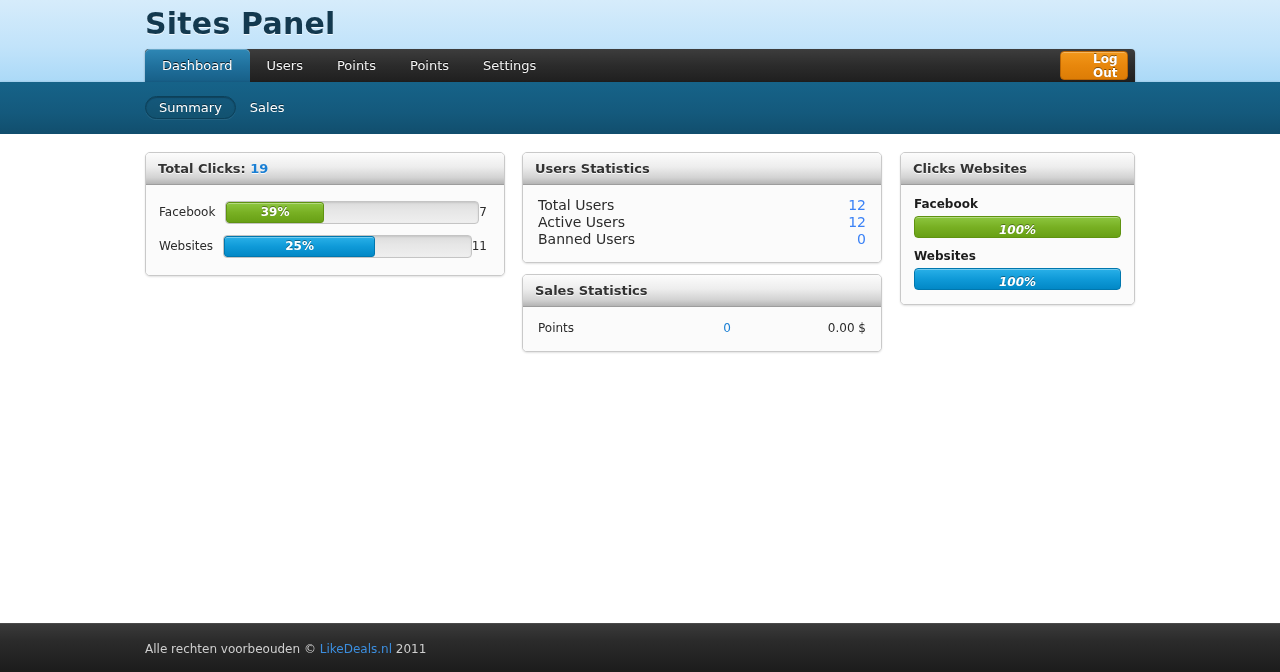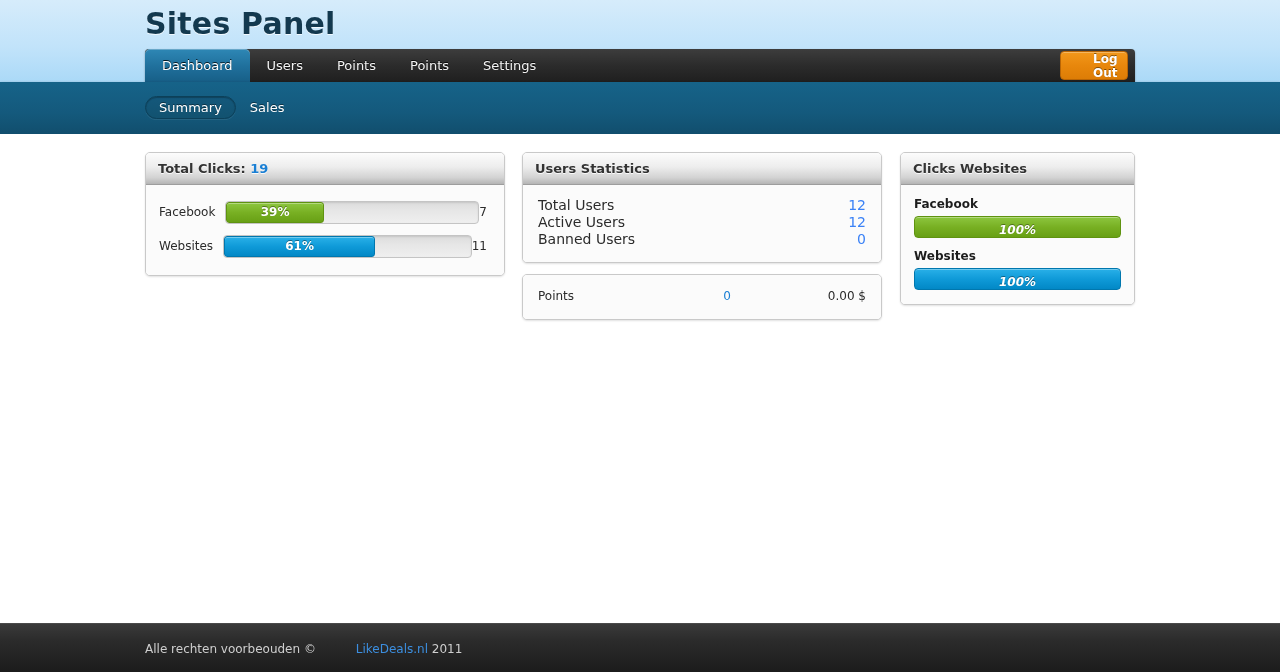--- a/index.html
+++ b/index.html
@@ -312,21 +312,21 @@
   }
 
   .footer-text {
     position: absolute;
     left: 145px;
     top: 18px;
     font-size: 12px;
     color: #cfcfcf;
   }
 
-  .footer-link { color: #3c8fe0; cursor: pointer; margin-left: 36px; }
+  .footer-link { color: #3c8fe0; cursor: pointer; }
 </style>
 </head>
 <body>
 
 <div class="header-band"></div>
 
 <div class="site-title">Sites Panel</div>
 
 <div class="main-nav">
   <ul class="nav-list">
@@ -380,21 +380,21 @@
             <span>39%</span>
           </div>
         </div>
         <div class="clicks-count">7</div>
       </div>
 
       <div class="clicks-row">
         <div class="clicks-label">Websites</div>
         <div class="bar-track">
           <div class="bar-fill blue" id="fill-web" style="width: 61%;">
-            <span>61%</span>
+            <span>25%</span>
           </div>
         </div>
         <div class="clicks-count">11</div>
       </div>
 
     </div>
   </div>
 
   <div class="panel" id="panel-users-stats">
     <div class="panel-header">
@@ -410,20 +410,23 @@
         <span class="stat-value">12</span>
       </div>
       <div class="stat-row">
         <span>Banned Users</span>
         <span class="stat-value">0</span>
       </div>
     </div>
   </div>
 
   <div class="panel" id="panel-sales-stats">
+    <div class="panel-header">
+      <div class="panel-title">Sales Statistics</div>
+    </div>
     <div class="panel-body">
       <div class="sales-row">
         <span class="sales-label">Points</span>
         <span class="sales-points">0</span>
         <span class="sales-amount">0.00 $</span>
       </div>
     </div>
   </div>
 
   <div class="panel" id="panel-active-websites">

